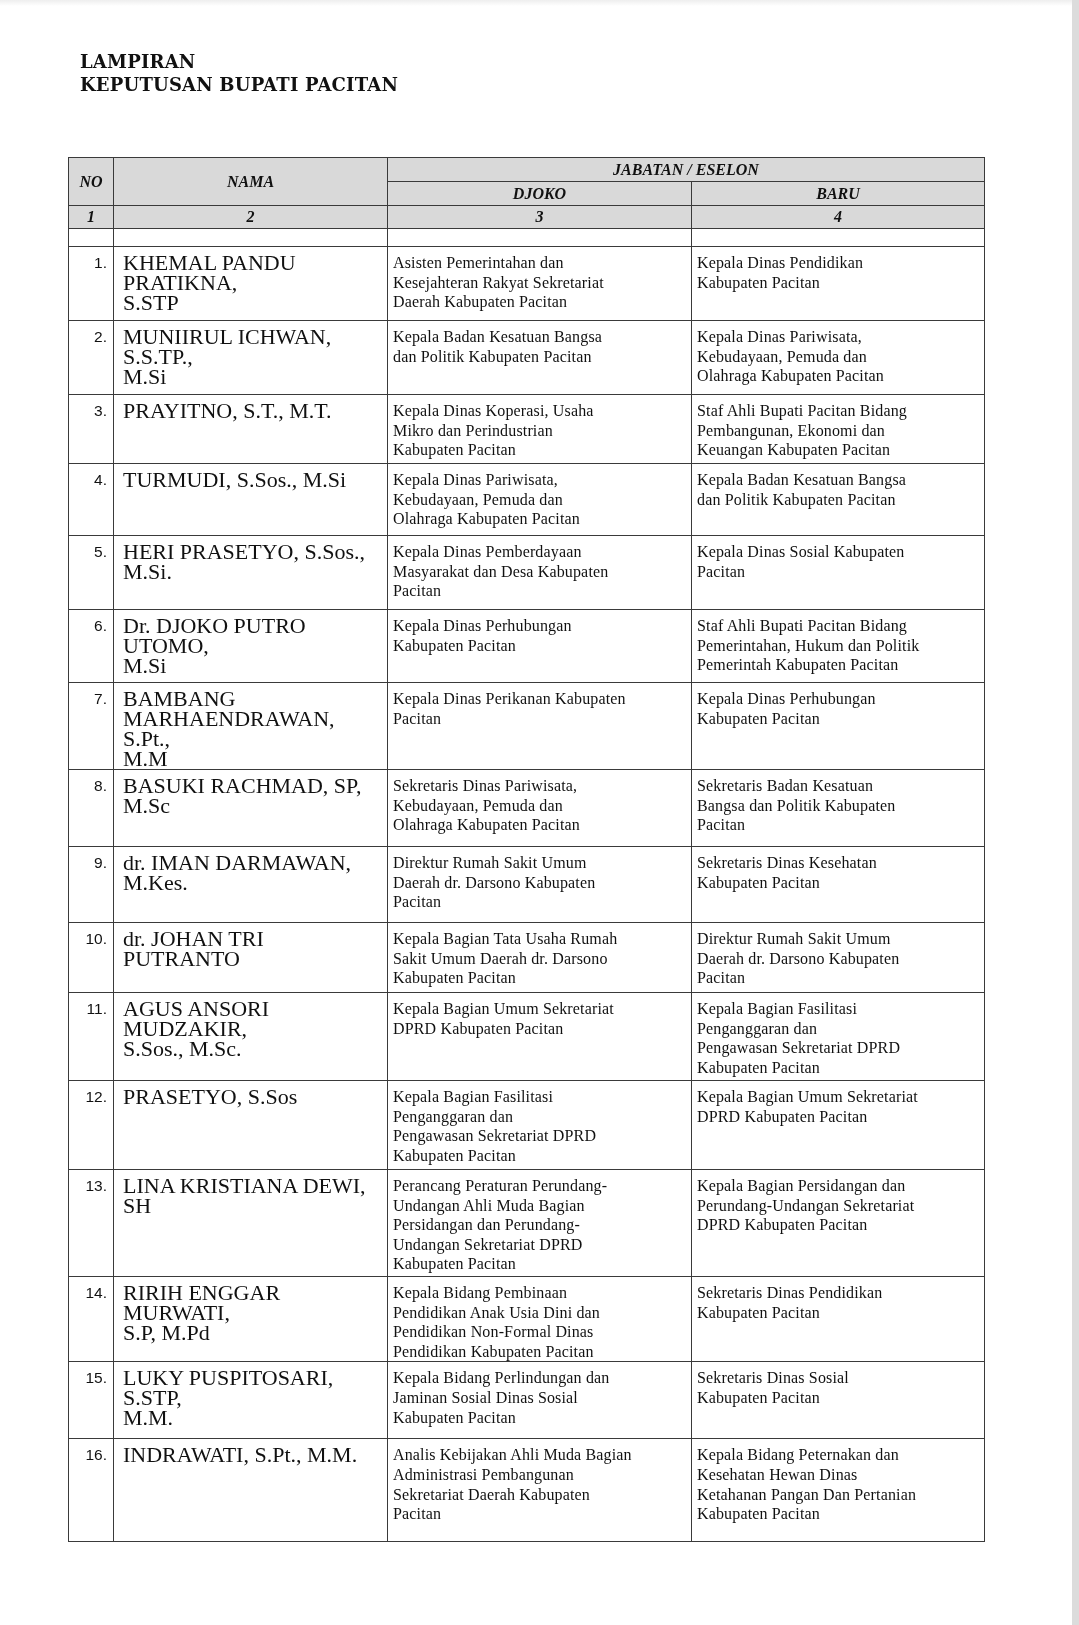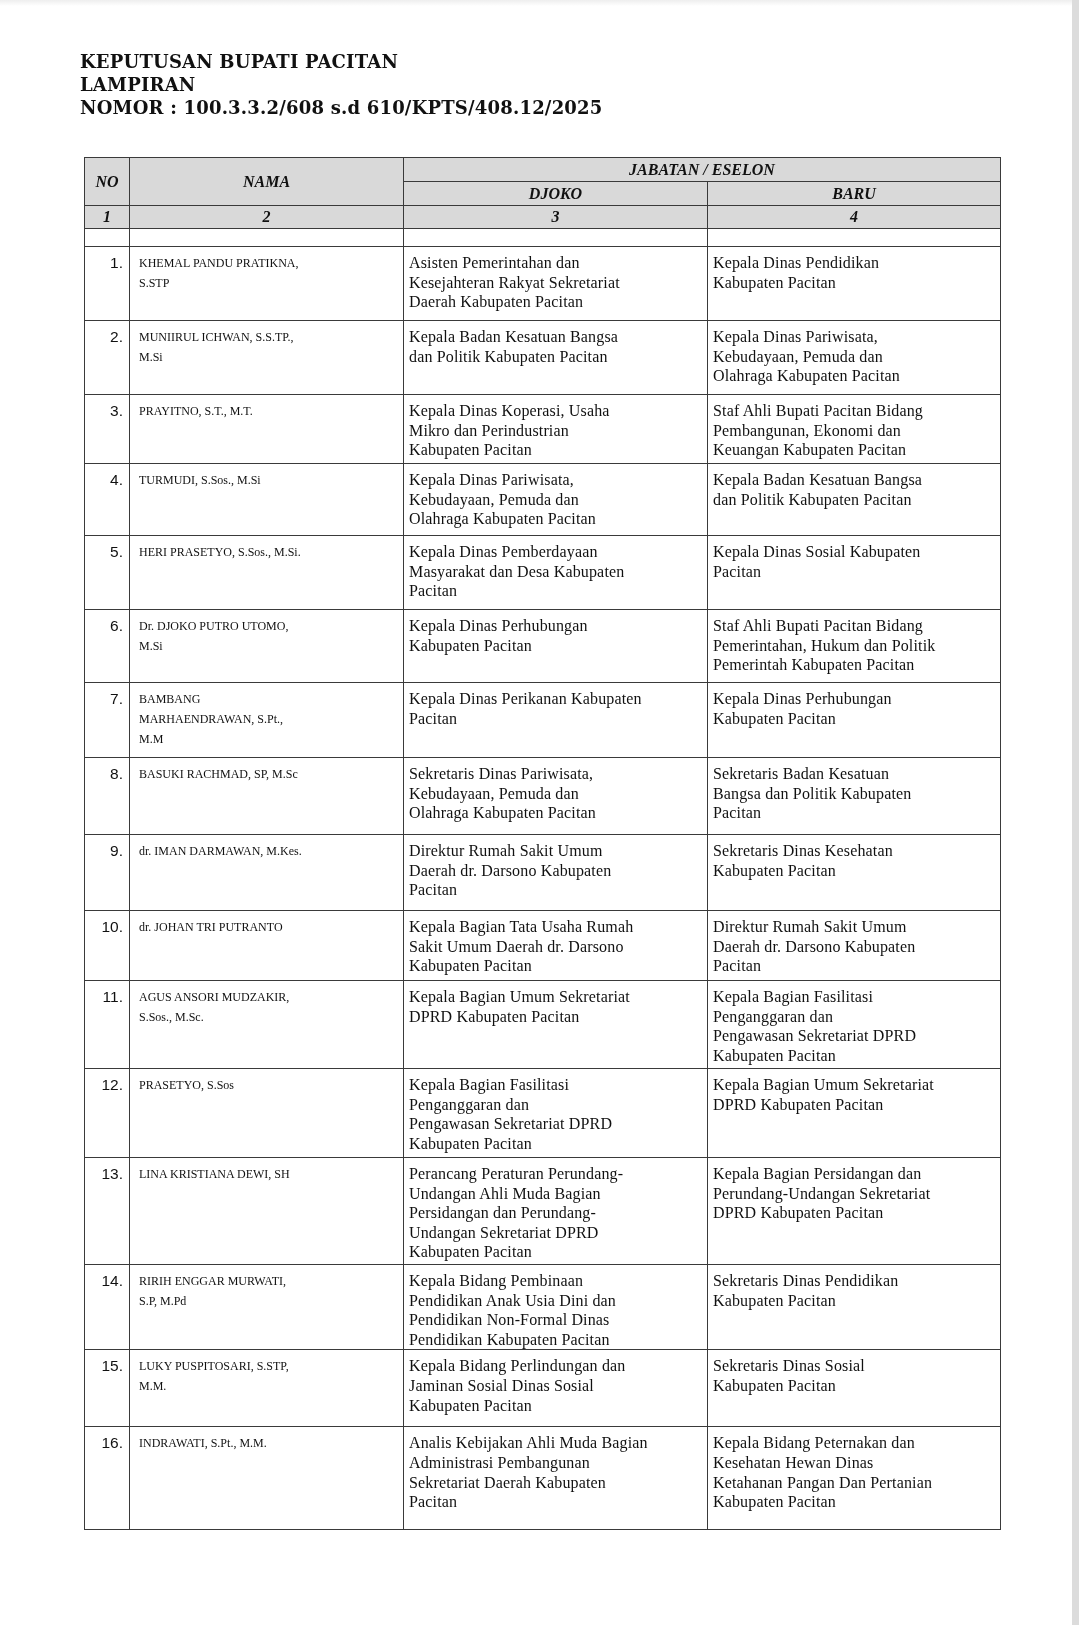--- a/index.html
+++ b/index.html
@@ -18,21 +18,21 @@
     background: linear-gradient(#eeeeee, #ffffff);
   }
   .heading {
     position: absolute; left: 80px; top: 50px;
     font-family: "DejaVu Serif", serif; font-weight: bold;
     font-size: 18px; line-height: 23px; color: #111;
     letter-spacing: 0.2px;
   }
   .heading div { white-space: nowrap; }
   table.main {
-    position: absolute; left: 84px; top: 157px;
+    position: absolute; left: 68px; top: 157px;
     border-collapse: collapse;
     table-layout: fixed;
     width: 916px;
   }
   table.main td, table.main th {
     border: 1.5px solid #3a3a3a;
     padding: 0;
     vertical-align: top;
   }
   th {
@@ -48,41 +48,40 @@
   tr.h3 th { height: 22px; }
   tr.blank td { height: 17px; }
   td.no {
     font-family: "Liberation Sans", sans-serif;
     font-size: 15.5px; text-align: right;
     padding: 6px 6px 0 0 !important;
     line-height: 20px;
   }
   td.nama {
     font-family: "Liberation Serif", serif;
-    font-size: 12px; line-height: 20px;
+    font-size: 22px; line-height: 20px;
     padding: 6px 6px 0 9px !important;
   }
   td.jab {
     font-family: Liberation Serif, serif;
     font-size: 16px; line-height: 19.6px;
     padding: 6px 4px 0 5px !important;
     letter-spacing: 0.15px;
   }
   td.jab span, td.nama span { white-space: pre-line; display: block; }
 </style>
 </head>
 <body>
 
 <div class="top-shade"></div>
 <div class="right-edge"></div>
 
 <div class="heading">
+  <div>LAMPIRAN</div>
   <div>KEPUTUSAN BUPATI PACITAN</div>
-  <div>LAMPIRAN</div>
-  <div>NOMOR : 100.3.3.2/608 s.d 610/KPTS/408.12/2025</div>
 </div>
 
 <table class="main">
   <colgroup>
     <col style="width:45px">
     <col style="width:274px">
     <col style="width:304px">
     <col style="width:293px">
   </colgroup>
   <thead>

